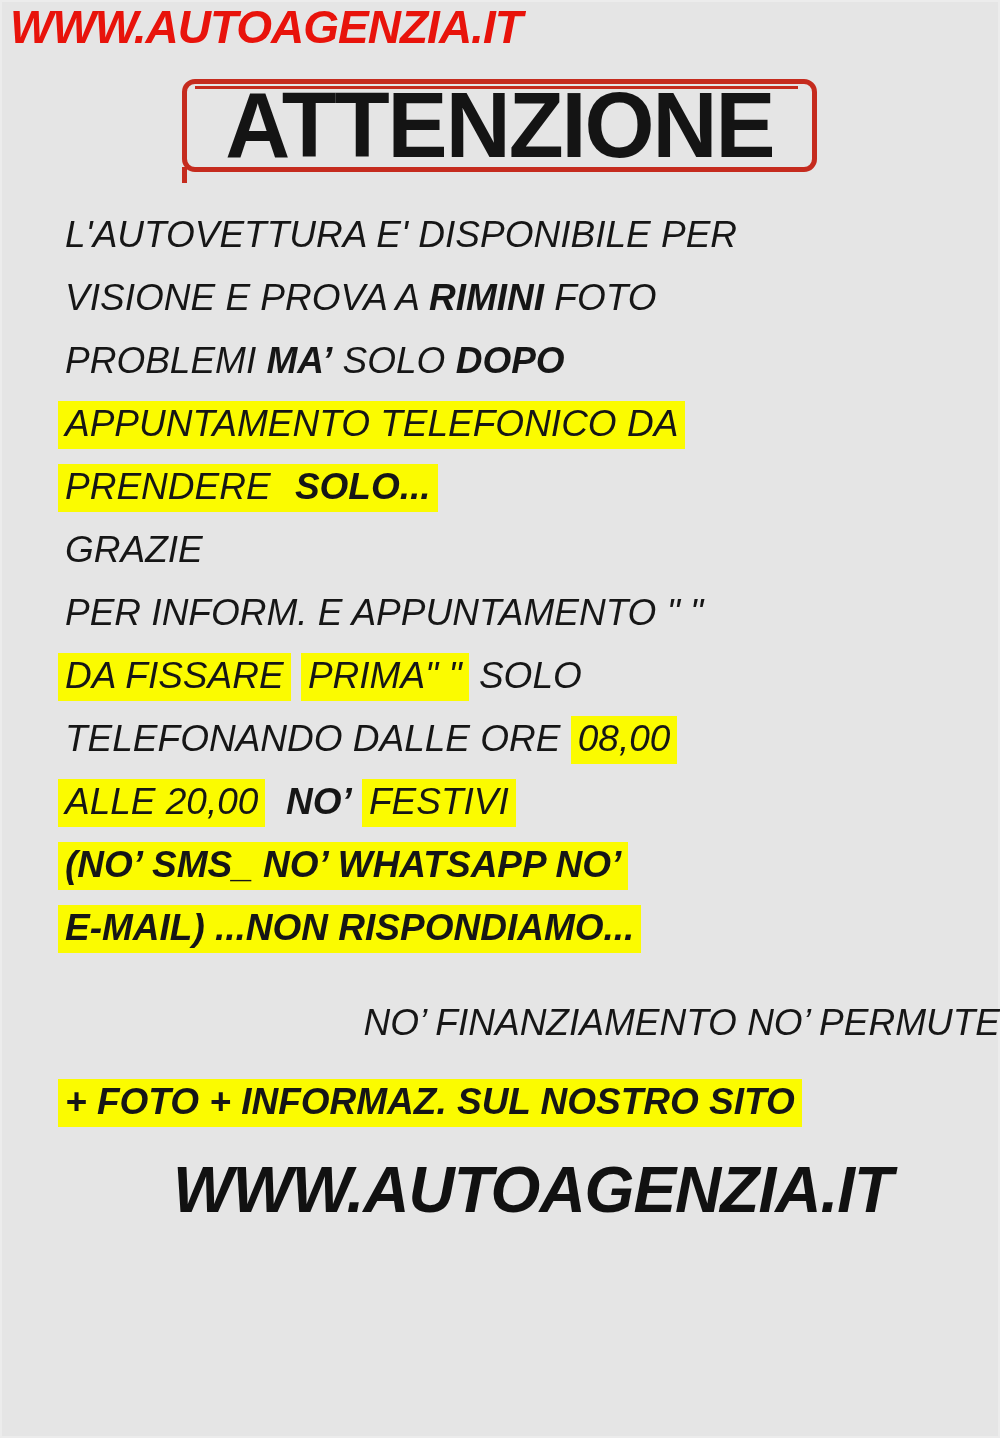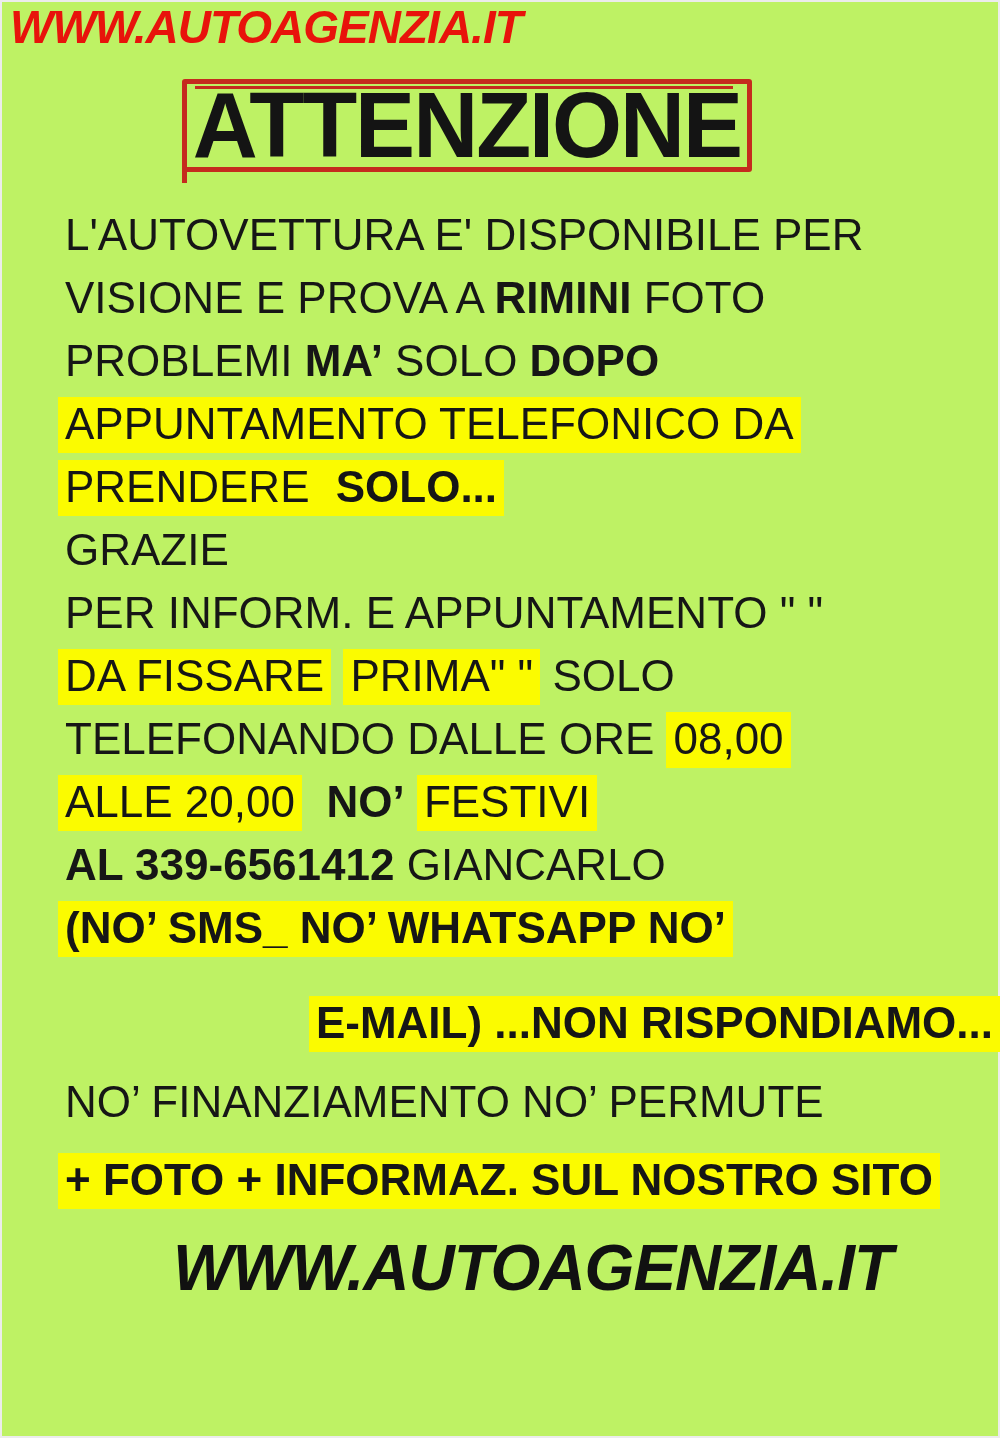--- a/index.html
+++ b/index.html
@@ -1,44 +1,44 @@
 <!DOCTYPE html>
 <html style="--hl: #fbfb00; --header-red: #e8130b; --stamp-red: #c52b1e; --ink: #161616;"><head>
 <meta charset="utf-8">
 <style>
   html, body { margin: 0; padding: 0; background: #ffffff; }
   .page {
     position: relative;
     width: 1000px;
     height: 1438px;
-    background: #bef264;
+    background: #e5e5e5;
     overflow: hidden;
     font-family: "Liberation Sans", "DejaVu Sans", sans-serif;
     box-shadow: inset 0 0 0 2px #ececec;
   }
   .site-url-top {
     position: absolute;
     left: 10px;
     top: 0px;
     font-size: 46px;
     font-weight: bold;
     font-style: italic;
     letter-spacing: -1px;
     color: var(--header-red, #e8130b);
     white-space: pre;
   }
   .stamp {
     position: absolute;
     left: 182px;
     top: 79px;
-    width: 570px;
+    width: 635px;
     height: 93px;
     box-sizing: border-box;
     border: 5px solid var(--stamp-red, #c52b1e);
-    border-radius: 3px;
+    border-radius: 13px;
     display: flex;
     align-items: center;
     justify-content: center;
   }
   
   .stamp::before {
     content: "";
     position: absolute;
     left: 8px;
     right: 14px;
@@ -64,24 +64,25 @@
     transform: scaleY(1.04);
     white-space: pre;
   }
   .body-block {
     position: absolute;
     left: 65px;
     top: 203px;
     width: 935px;
   }
   .line {
-    font-size: 44px;
+    font-size: 37px;
     line-height: 63px;
     color: var(--ink, #161616);
     white-space: pre;
+    font-style: italic;
   }
   .seg.b { font-weight: bold; }
   .seg.h {
     background: var(--hl, #fbfb00);
     padding: 2px 7px 5px 7px;
   }
   .line .seg.h:first-child { margin-left: -7px; }
   
   .line:nth-child(13) { margin-top: 32px; text-align: right; }
   .line:nth-child(14) { margin-top: 16px; }
@@ -115,21 +116,20 @@
         <div class="line"><span class="seg">L'AUTOVETTURA E' DISPONIBILE PER</span></div>
         <div class="line"><span class="seg">VISIONE E PROVA A </span><span class="seg b">RIMINI</span><span class="seg"> FOTO</span></div>
         <div class="line"><span class="seg">PROBLEMI </span><span class="seg b">MA’</span><span class="seg"> SOLO </span><span class="seg b">DOPO</span></div>
         <div class="line"><span class="seg h">APPUNTAMENTO TELEFONICO DA</span></div>
         <div class="line"><span class="seg h">PRENDERE </span><span class="seg b h">SOLO...</span></div>
         <div class="line"><span class="seg">GRAZIE</span></div>
         <div class="line"><span class="seg">PER INFORM. E APPUNTAMENTO " "</span></div>
         <div class="line"><span class="seg h">DA FISSARE</span><span class="seg"> </span><span class="seg h">PRIMA" "</span><span class="seg"> SOLO</span></div>
         <div class="line"><span class="seg">TELEFONANDO DALLE ORE </span><span class="seg h">08,00</span></div>
         <div class="line"><span class="seg h">ALLE 20,00</span><span class="seg">  </span><span class="seg b">NO’</span><span class="seg"> </span><span class="seg h">FESTIVI</span></div>
-        <div class="line"><span class="seg b">AL 339-6561412</span><span class="seg"> GIANCARLO</span></div>
         <div class="line"><span class="seg b h">(NO’ SMS_ NO’ WHATSAPP NO’</span></div>
         <div class="line"><span class="seg b h">E-MAIL) ...NON RISPONDIAMO...</span></div>
         <div class="line"><span class="seg">NO’ FINANZIAMENTO NO’ PERMUTE</span></div>
         <div class="line"><span class="seg b h">+ FOTO + INFORMAZ. SUL NOSTRO SITO</span></div>
       </div>
     <div class="footer-url">WWW.AUTOAGENZIA.IT</div>
   </div>
 
 </div>
 

